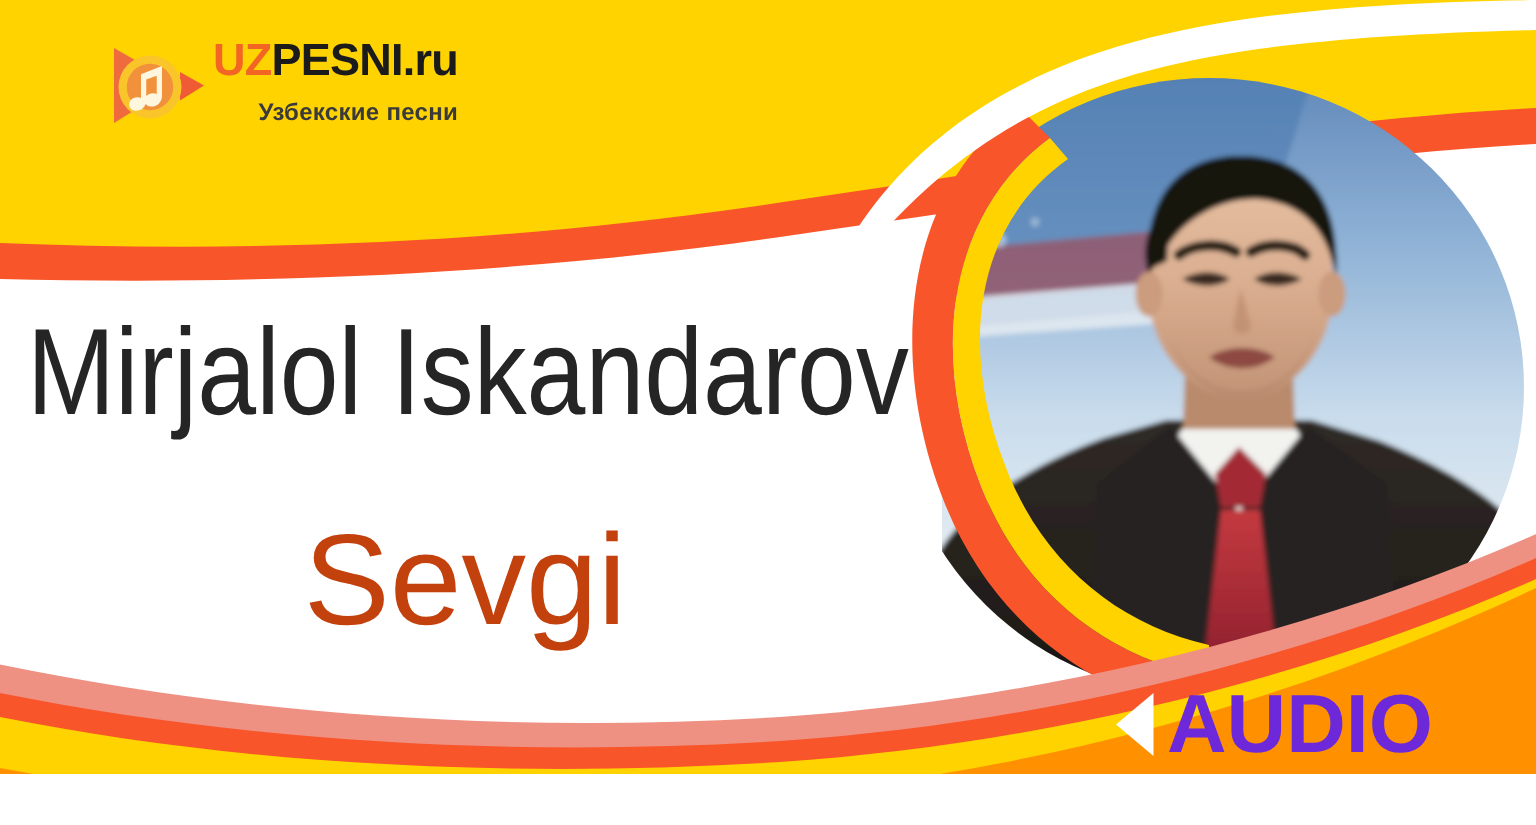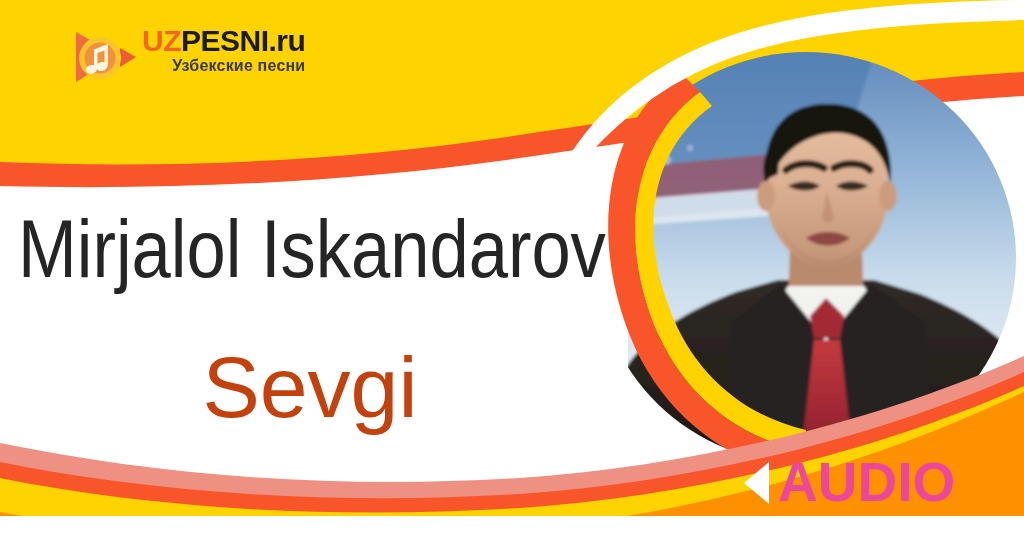--- a/index.html
+++ b/index.html
@@ -85,21 +85,21 @@
     font-size: 30px;
     font-weight: bold;
     letter-spacing: -0.5px;
     line-height: 1;
     white-space: nowrap;
   }
   .wm-uz { color: #F26524; }
   .wm-pesni { color: #1b1b1b; }
   .wm-ru { color: #1b1b1b; }
   #logo-tagline {
-    margin-top: 2px;
+    margin-top: 12px;
     font-size: 16px;
     font-weight: bold;
     color: #3a3a3a;
     text-align: right;
     letter-spacing: 0.2px;
     line-height: 1;
   }
 
   
   #artist-name {
@@ -137,21 +137,21 @@
     gap: 9px;
   }
   #audio-arrow {
     width: 0;
     height: 0;
     border-top: 21px solid transparent;
     border-bottom: 21px solid transparent;
     border-right: 25px solid #ffffff;
   }
   #audio-label {
-    color: #ec4899;
+    color: #6d28d9;
     font-size: 55px;
     font-weight: bold;
     line-height: 55px;
     letter-spacing: 0px;
   }
 </style>
 </head>
 <body>
 
 <div id="cover">

